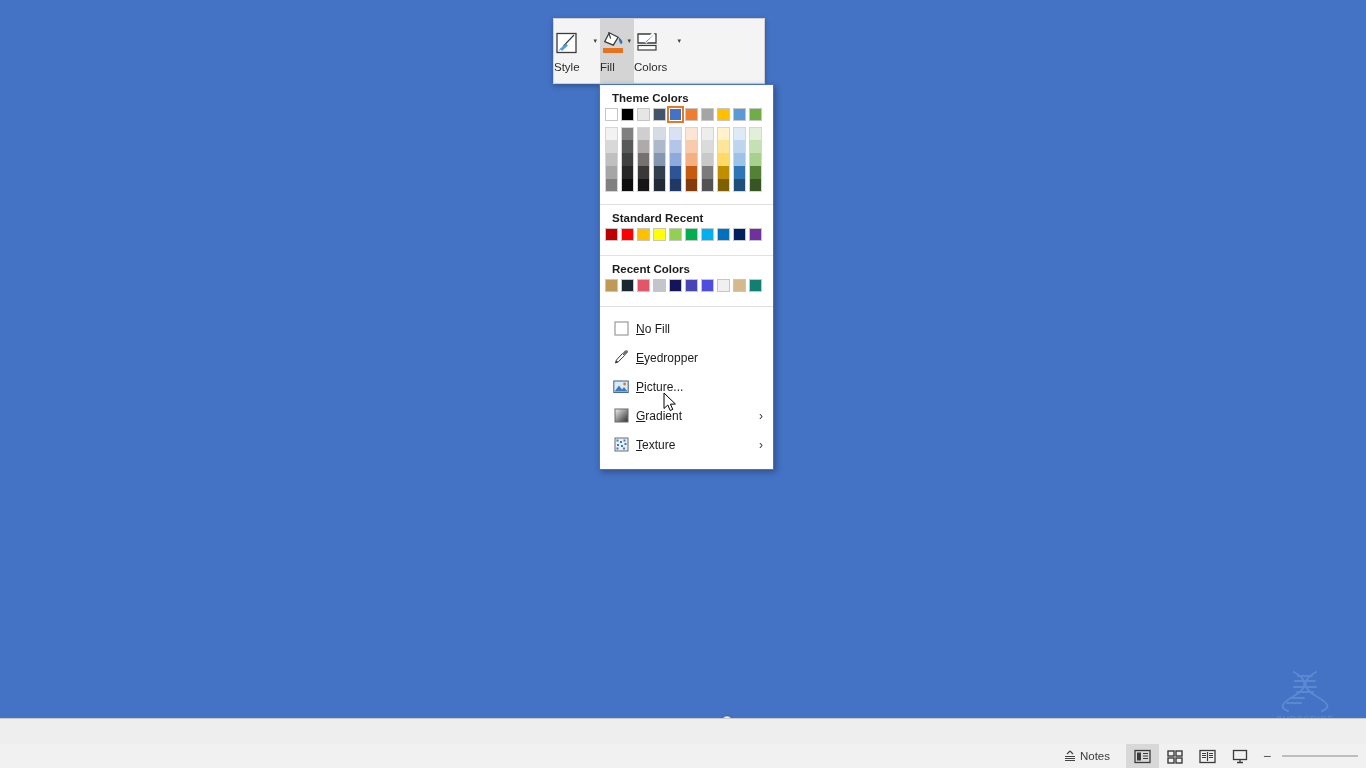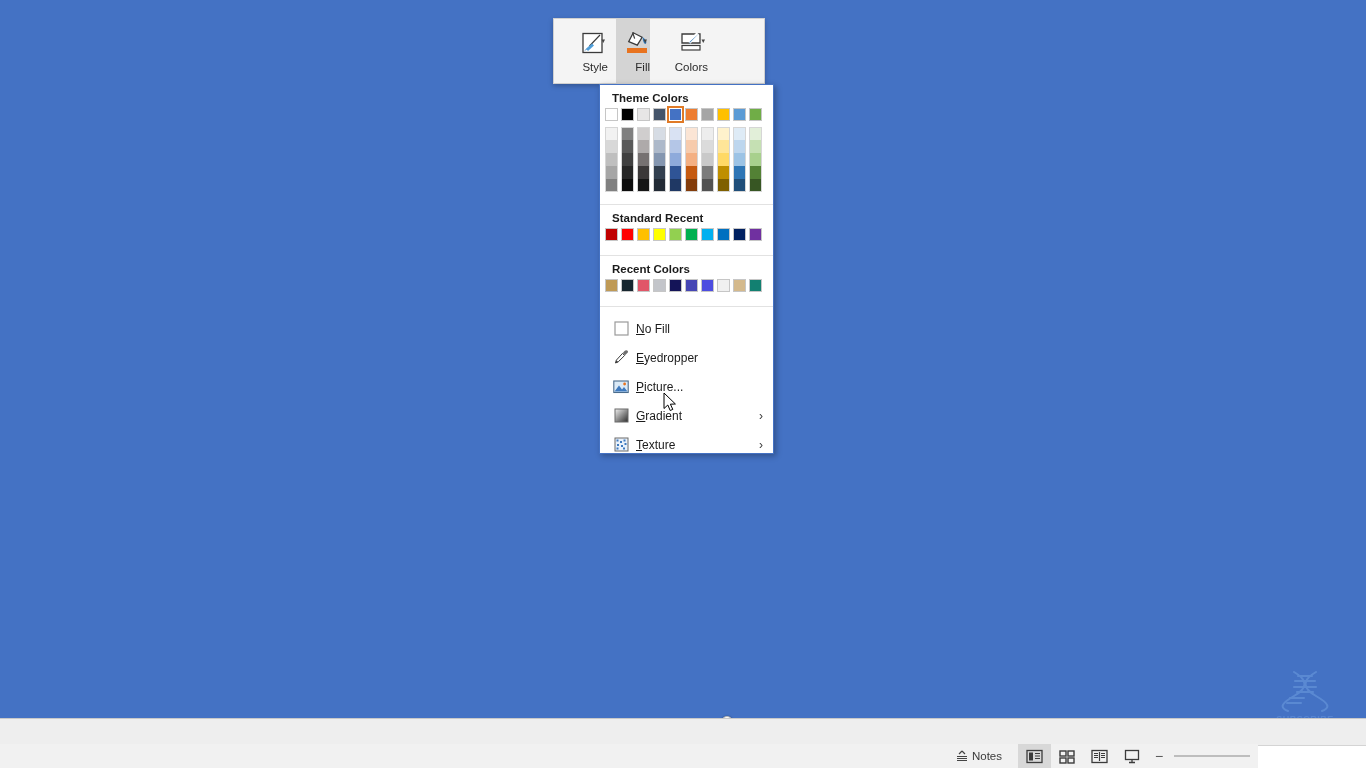--- a/index.html
+++ b/index.html
@@ -52,21 +52,21 @@
     position: absolute;
     left: 0; top: 718px;
     width: 1366px; height: 26px;
     background: #eeeeee;
     border-top: 1px solid #c9c9c9;
     border-bottom: 1px solid #d4d4d4;
   }
   #status-bar {
     position: absolute;
     left: 0; top: 744px;
-    width: 1258px; height: 24px;
+    width: 1366px; height: 24px;
     background: #f1f1f1;
     display: flex;
     align-items: center;
     justify-content: flex-end;
   }
   .status-btn {
     height: 24px;
     display: flex;
     align-items: center;
     justify-content: center;
@@ -100,26 +100,25 @@
     border: 1px solid #d0d0d0;
     box-shadow: 0 2px 5px rgba(0,0,0,.25);
     display: flex;
     align-items: stretch;
     box-sizing: border-box;
   }
   .mt-item {
     position: relative;
     display: flex;
     flex-direction: column;
-    align-items: flex-end;
+    align-items: flex-start;
     justify-content: flex-start;
     padding-top: 8px;
     box-sizing: border-box;
     cursor: default;
-    margin-left: 8px;
   }
   .mt-item.selected { background: #d4d4d4; }
   .mt-glyph {
     height: 34px;
     display: flex;
     align-items: center;
     justify-content: center;
   }
   .mt-label {
     font-size: 11.5px;
@@ -141,21 +140,21 @@
 
   
   #fill-menu {
     position: absolute;
     left: 599px; top: 84px;
     width: 175px;
     background: #ffffff;
     border: 1px solid #4472c4;
     box-shadow: 2px 2px 6px rgba(0,0,0,.30);
     box-sizing: border-box;
-    padding-bottom: 1px;
+    padding-bottom: 17px;
   }
   .menu-section-title {
     font-size: 11.5px;
     font-weight: bold;
     color: #1b1b1b;
     padding: 7px 0 4px 12px;
   }
   .swatch-row {
     display: flex;
     gap: 3px;

